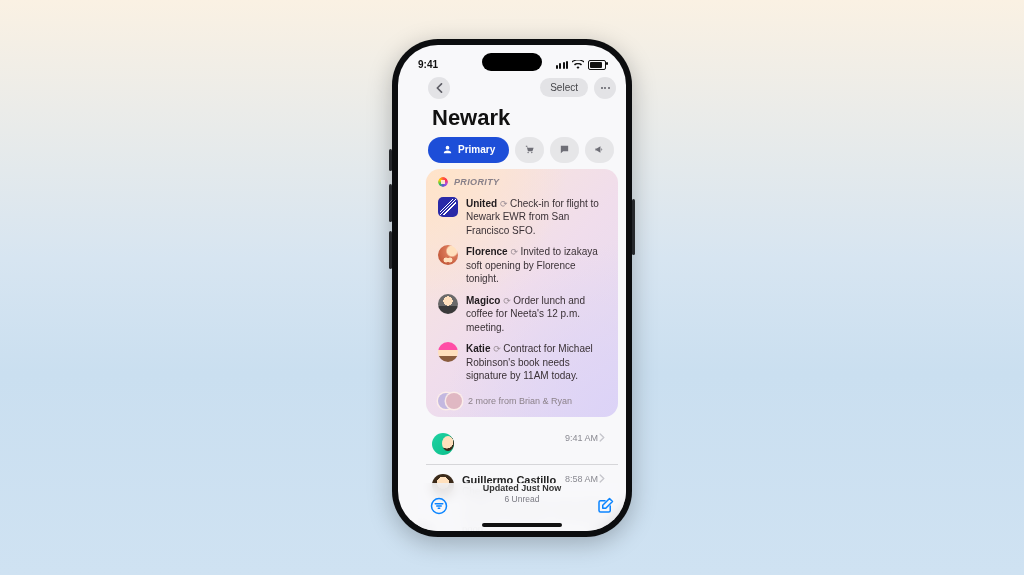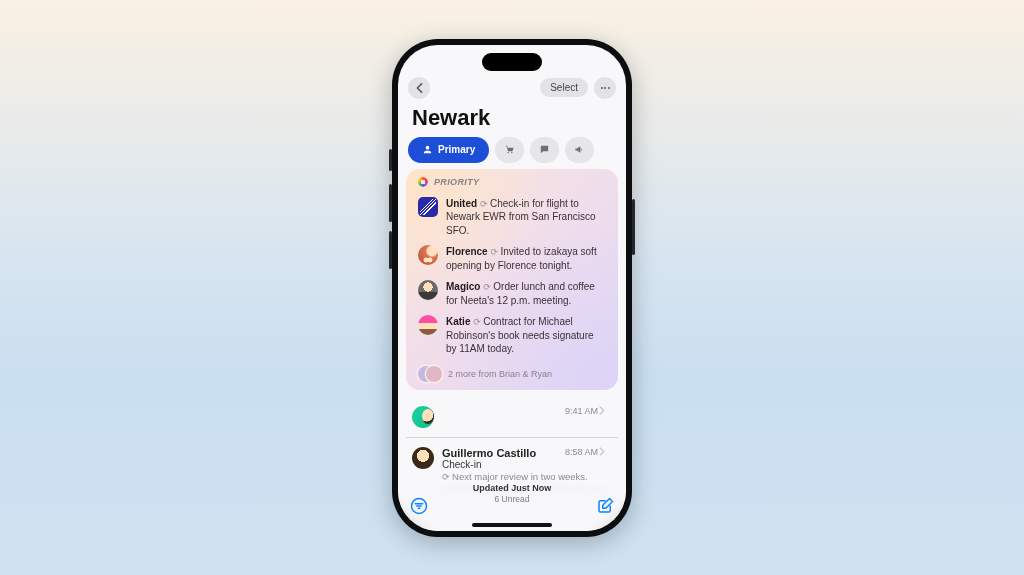--- a/index.html
+++ b/index.html
@@ -93,20 +93,21 @@
   }
   .battery::after { content:""; position:absolute; right:-3px; top:1.5px; width:2px; height:3px; background:#111; border-radius:1px; }
   .battery > span { display:block; width:12px; height:6px; background:#111; margin:1px; border-radius:1px; }
   
   .app {
     position: absolute;
     inset: 0;
     padding-top: 28px;
     display: flex;
     flex-direction: column;
+    margin-left: 20px;
   }
   .nav-row {
     display:flex; align-items:center; justify-content:space-between;
     padding: 4px 10px 2px;
   }
   .back-circle {
     width:22px; height:22px; border-radius:50%;
     background:rgba(120,120,128,0.16);
     display:flex; align-items:center; justify-content:center;
     cursor:pointer;
@@ -265,20 +266,37 @@
 <div class="bg">
   <div class="phone">
     <div class="side-btn left1"></div>
     <div class="side-btn left2"></div>
     <div class="side-btn left3"></div>
     <div class="side-btn right1"></div>
     <div class="phone-frame"></div>
     <div class="screen">
       <div class="dynamic-island"></div>
 
+      <div class="status-bar">
+        <div class="time">9:41</div>
+        <div class="status-right">
+          <div class="signal-dots">
+              <span></span>
+              <span></span>
+              <span></span>
+              <span></span>
+            </div>
+          <svg width="12" height="9" viewBox="0 0 24 18">
+              <path fill="#111" d="M12 18l-3-3.6c1.7-1.6 4.3-1.6 6 0L12 18zm-6-7.2l-2.1-2.5C7 5.1 17 5.1 20.1 8.3L18 10.8c-3.3-3.1-8.7-3.1-12 0zM.9 5.1L-1 2.8C5.3-2.3 18.7-2.3 25 2.8l-1.9 2.3C17.9-0.2 6.1-0.2.9 5.1z"></path>
+            </svg>
+          <div class="battery">
+              <span></span>
+            </div>
+        </div>
+      </div>
 
       <div class="app">
         <div class="nav-row">
           <div class="back-circle">
             <svg viewBox="0 0 8 12">
                 <path d="M7 1 2 6l5 5" stroke="#5e5e66" stroke-width="2" fill="none" stroke-linecap="round" stroke-linejoin="round"></path>
               </svg>
           </div>
           <div class="nav-right">
             <div class="select-pill">Select</div>

